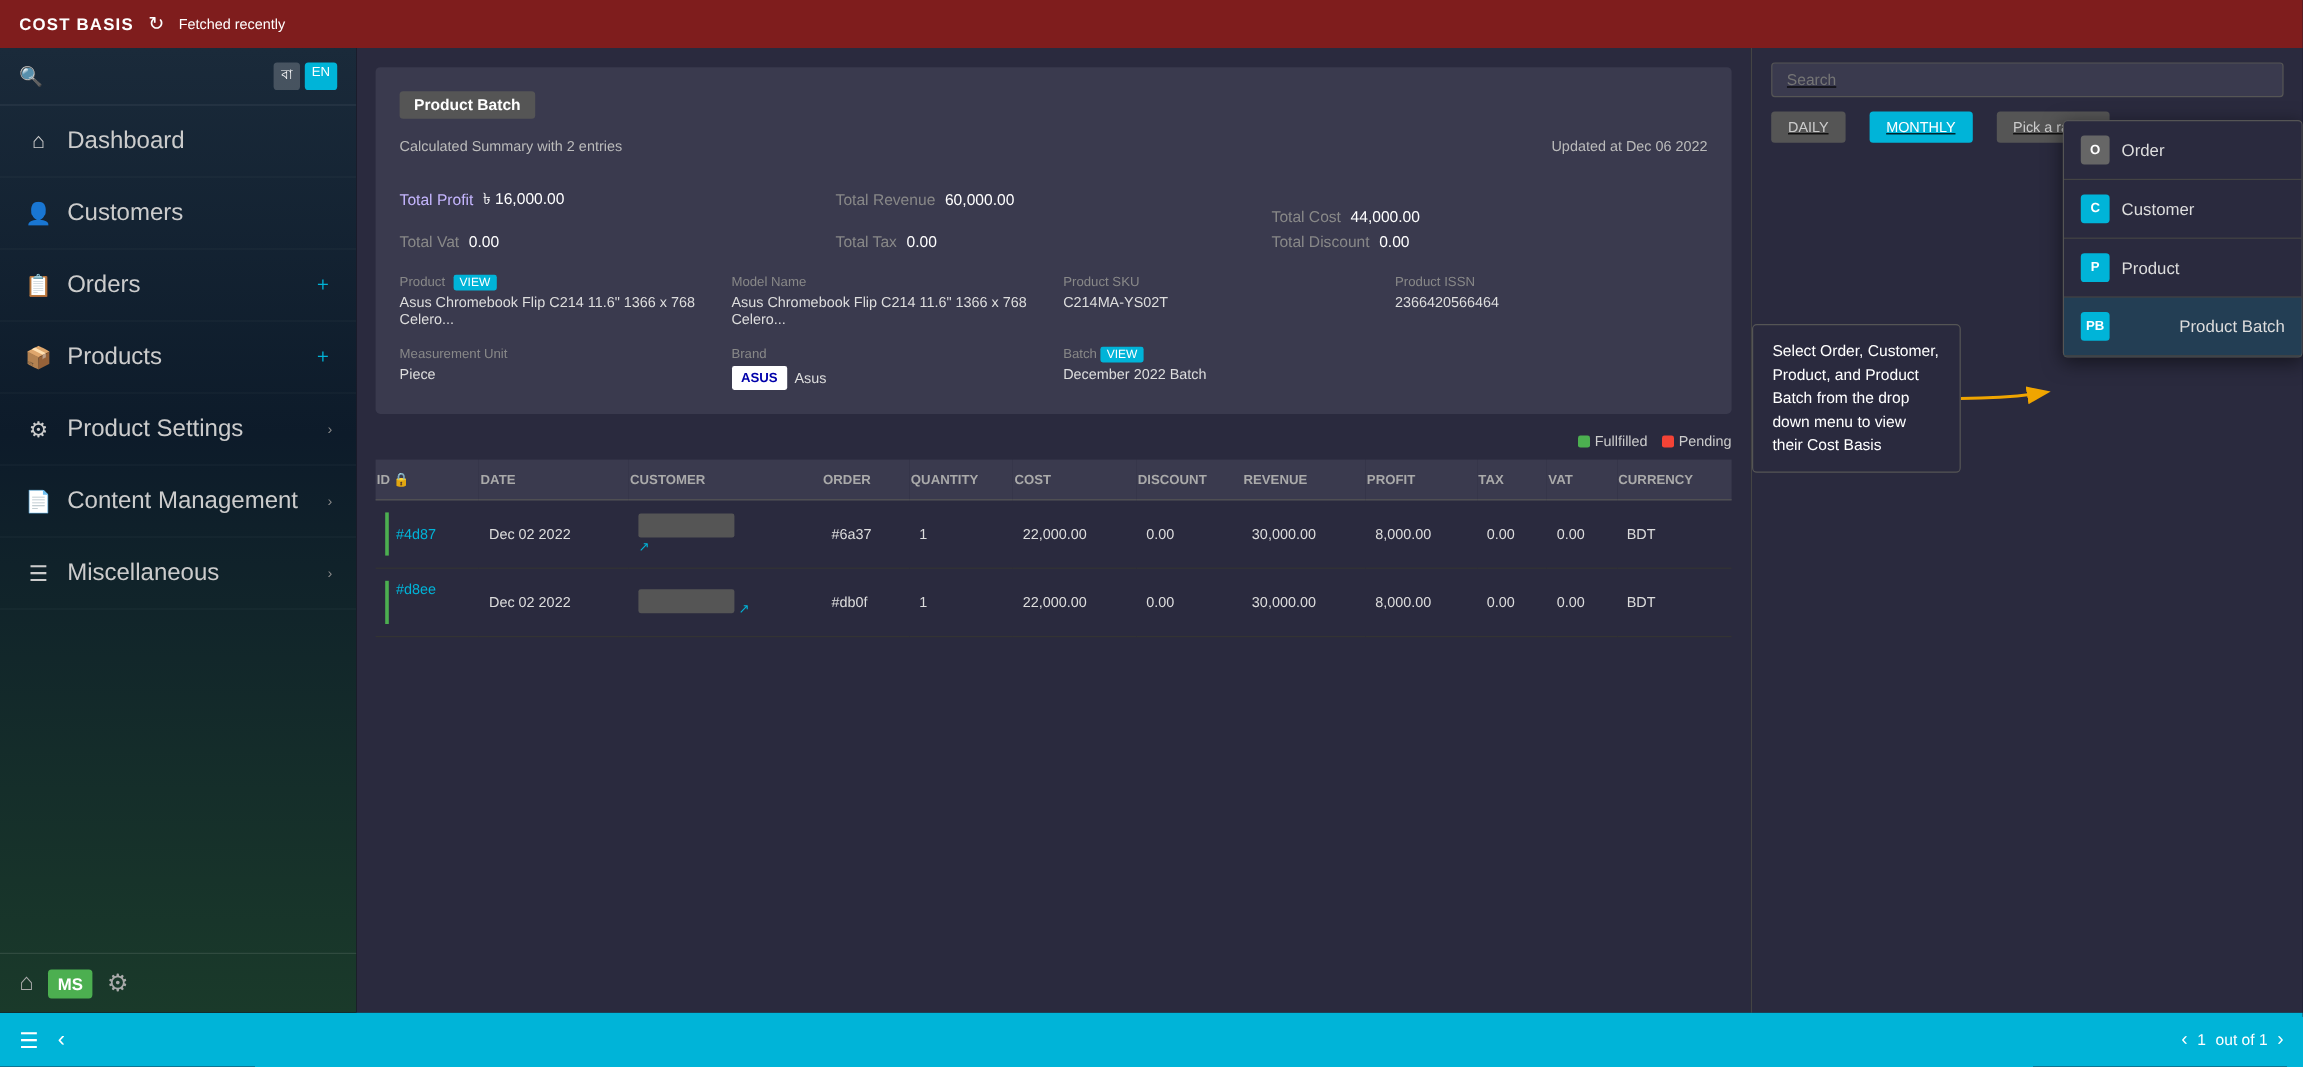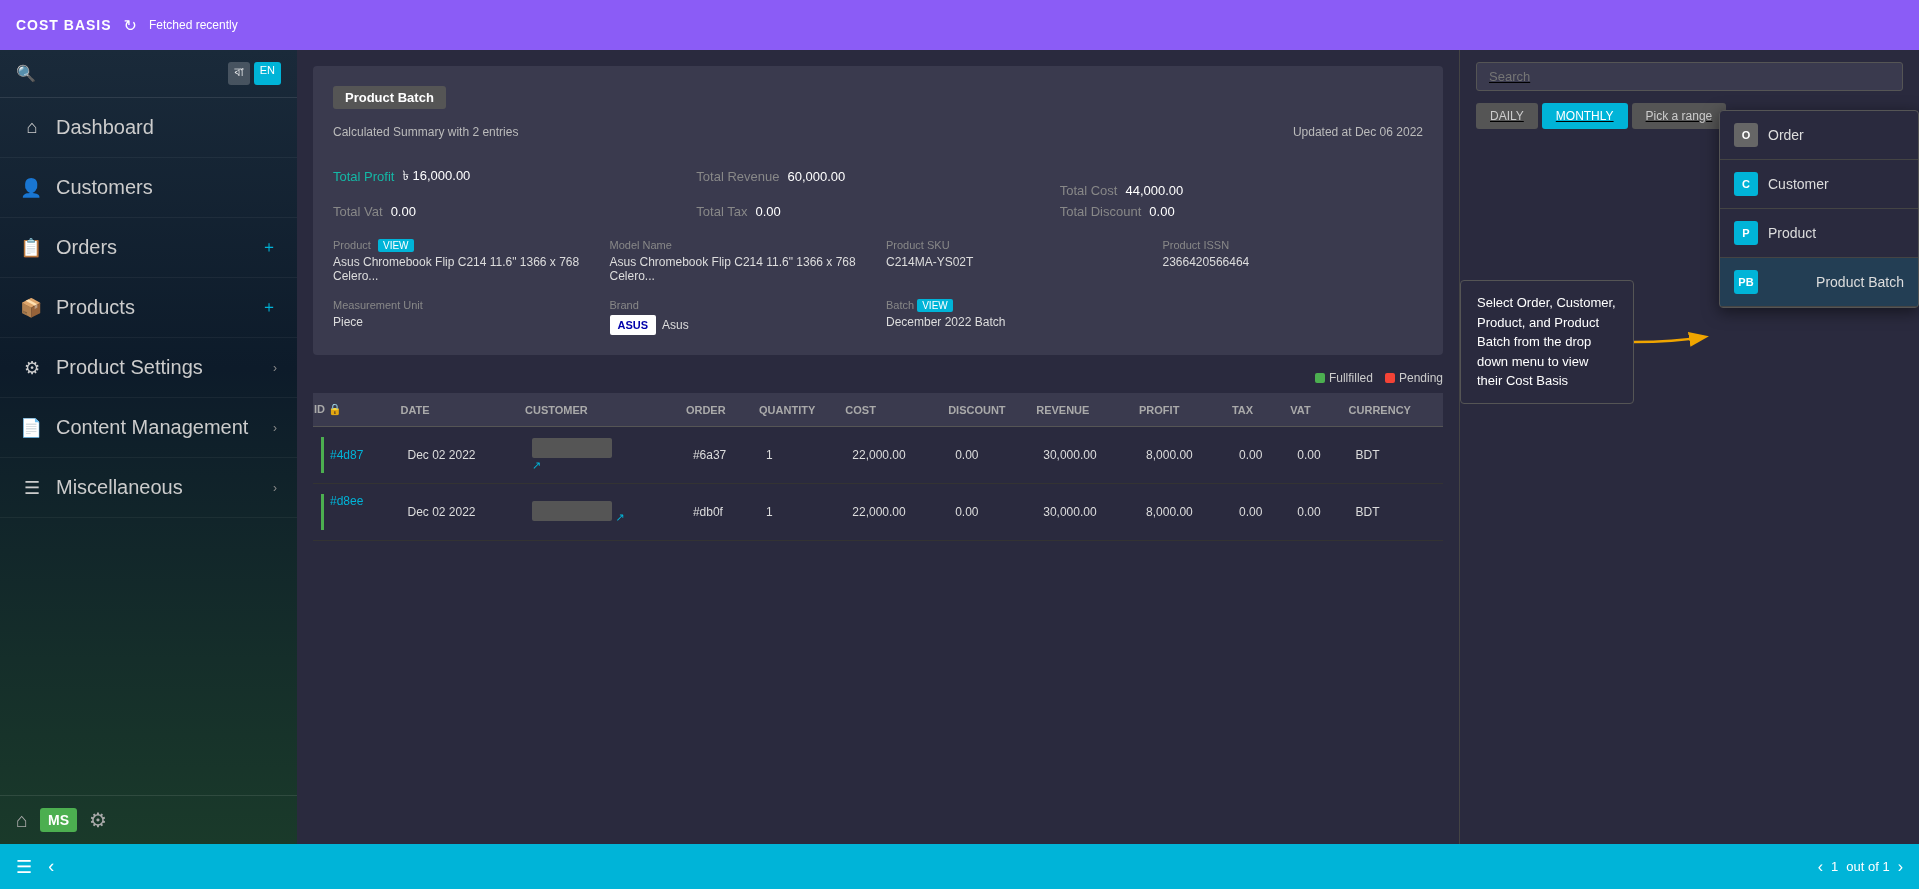--- a/index.html
+++ b/index.html
@@ -1,21 +1,21 @@
 <!DOCTYPE html>
 <html><head>
   <meta charset="utf-8">
   <style>
     * { box-sizing: border-box; margin: 0; padding: 0; }
     body { font-family: Arial, sans-serif; background: #1a1a2e; width: 1919px; height: 889px; overflow: hidden; display: flex; flex-direction: column; }
 
     
     .top-bar {
-      background: #8b5cf6;
-      height: 50px;
+      background: #7f1d1d;
+      height: 40px;
       display: flex;
       align-items: center;
       padding: 0 16px;
       gap: 12px;
       flex-shrink: 0;
     }
     .top-bar-title { color: #fff; font-weight: bold; font-size: 14px; letter-spacing: 1px; }
     .top-bar-refresh { color: #fff; font-size: 12px; display: flex; align-items: center; gap: 4px; }
 
     
@@ -88,21 +88,21 @@
     .brand-box { background: #fff; display: inline-block; padding: 4px 8px; border-radius: 2px; font-size: 11px; font-weight: bold; color: #00a; }
     .batch-badge { background: #00b4d8; color: #fff; font-size: 10px; padding: 1px 5px; border-radius: 2px; cursor: pointer; }
 
     
     .right-panel { width: 460px; flex-shrink: 0; display: flex; flex-direction: column; background: #2a2a3e; border-left: 1px solid #444; }
     .right-panel-top { padding: 12px 16px; display: flex; gap: 8px; }
     .search-input {
       flex: 1; background: #3a3a4e; border: 1px solid #555; color: #ddd;
       padding: 6px 12px; border-radius: 3px; font-size: 13px;
     }
-    .period-buttons { display: flex; gap: 4px; padding: 0 16px 8px; }
+    .period-buttons { display: flex; gap: 20px; padding: 0 16px 8px; }
     .period-btn {
       padding: 6px 14px; border-radius: 3px; font-size: 12px; cursor: pointer;
       border: none; background: #555; color: #ccc;
     }
     .period-btn.active { background: #00b4d8; color: #fff; }
     .period-btn.pick { background: #555; color: #ccc; }
     .table-legend { display: flex; justify-content: flex-end; gap: 12px; margin-bottom: 8px; }
     .legend-item { display: flex; align-items: center; gap: 4px; font-size: 12px; color: #ccc; }
     .legend-dot { width: 10px; height: 10px; border-radius: 2px; }
     .legend-dot.fulfilled { background: #4caf50; }
@@ -234,21 +234,21 @@
 
       <div style="display:flex;gap:0;justify-content:space-between;align-items:flex-start;margin-bottom:12px;">
         <div>
           <div style="color:#bbb;font-size:12px;margin-bottom:4px;">Calculated Summary with 2 entries</div>
         </div>
         <div style="color:#bbb;font-size:12px;">Updated at Dec 06 2022</div>
       </div>
 
       <div style="display:grid;grid-template-columns:1fr 1fr 1fr;gap:6px 0;">
         <div style="display:flex;gap:8px;align-items:center;">
-          <span style="color:#14b8a6;font-size:13px;">Total Profit</span>
+          <span style="color:#c4b5fd;font-size:13px;">Total Profit</span>
           <span style="color:#fff;font-size:13px;font-weight:500;">৳&nbsp;<span>16,000.00</span></span>
         </div>
         <div style="display:flex;gap:8px;align-items:center;">
           <span style="color:#888;font-size:13px;">Total Revenue</span>
           <span style="color:#fff;font-size:13px;font-weight:500;">60,000.00</span>
         </div>
         <div style="display:flex;gap:8px;align-items:center;margin-top:28px;">
           <span style="color:#888;font-size:13px;">Total Cost</span>
           <span style="color:#fff;font-size:13px;font-weight:500;">44,000.00</span>
         </div>

